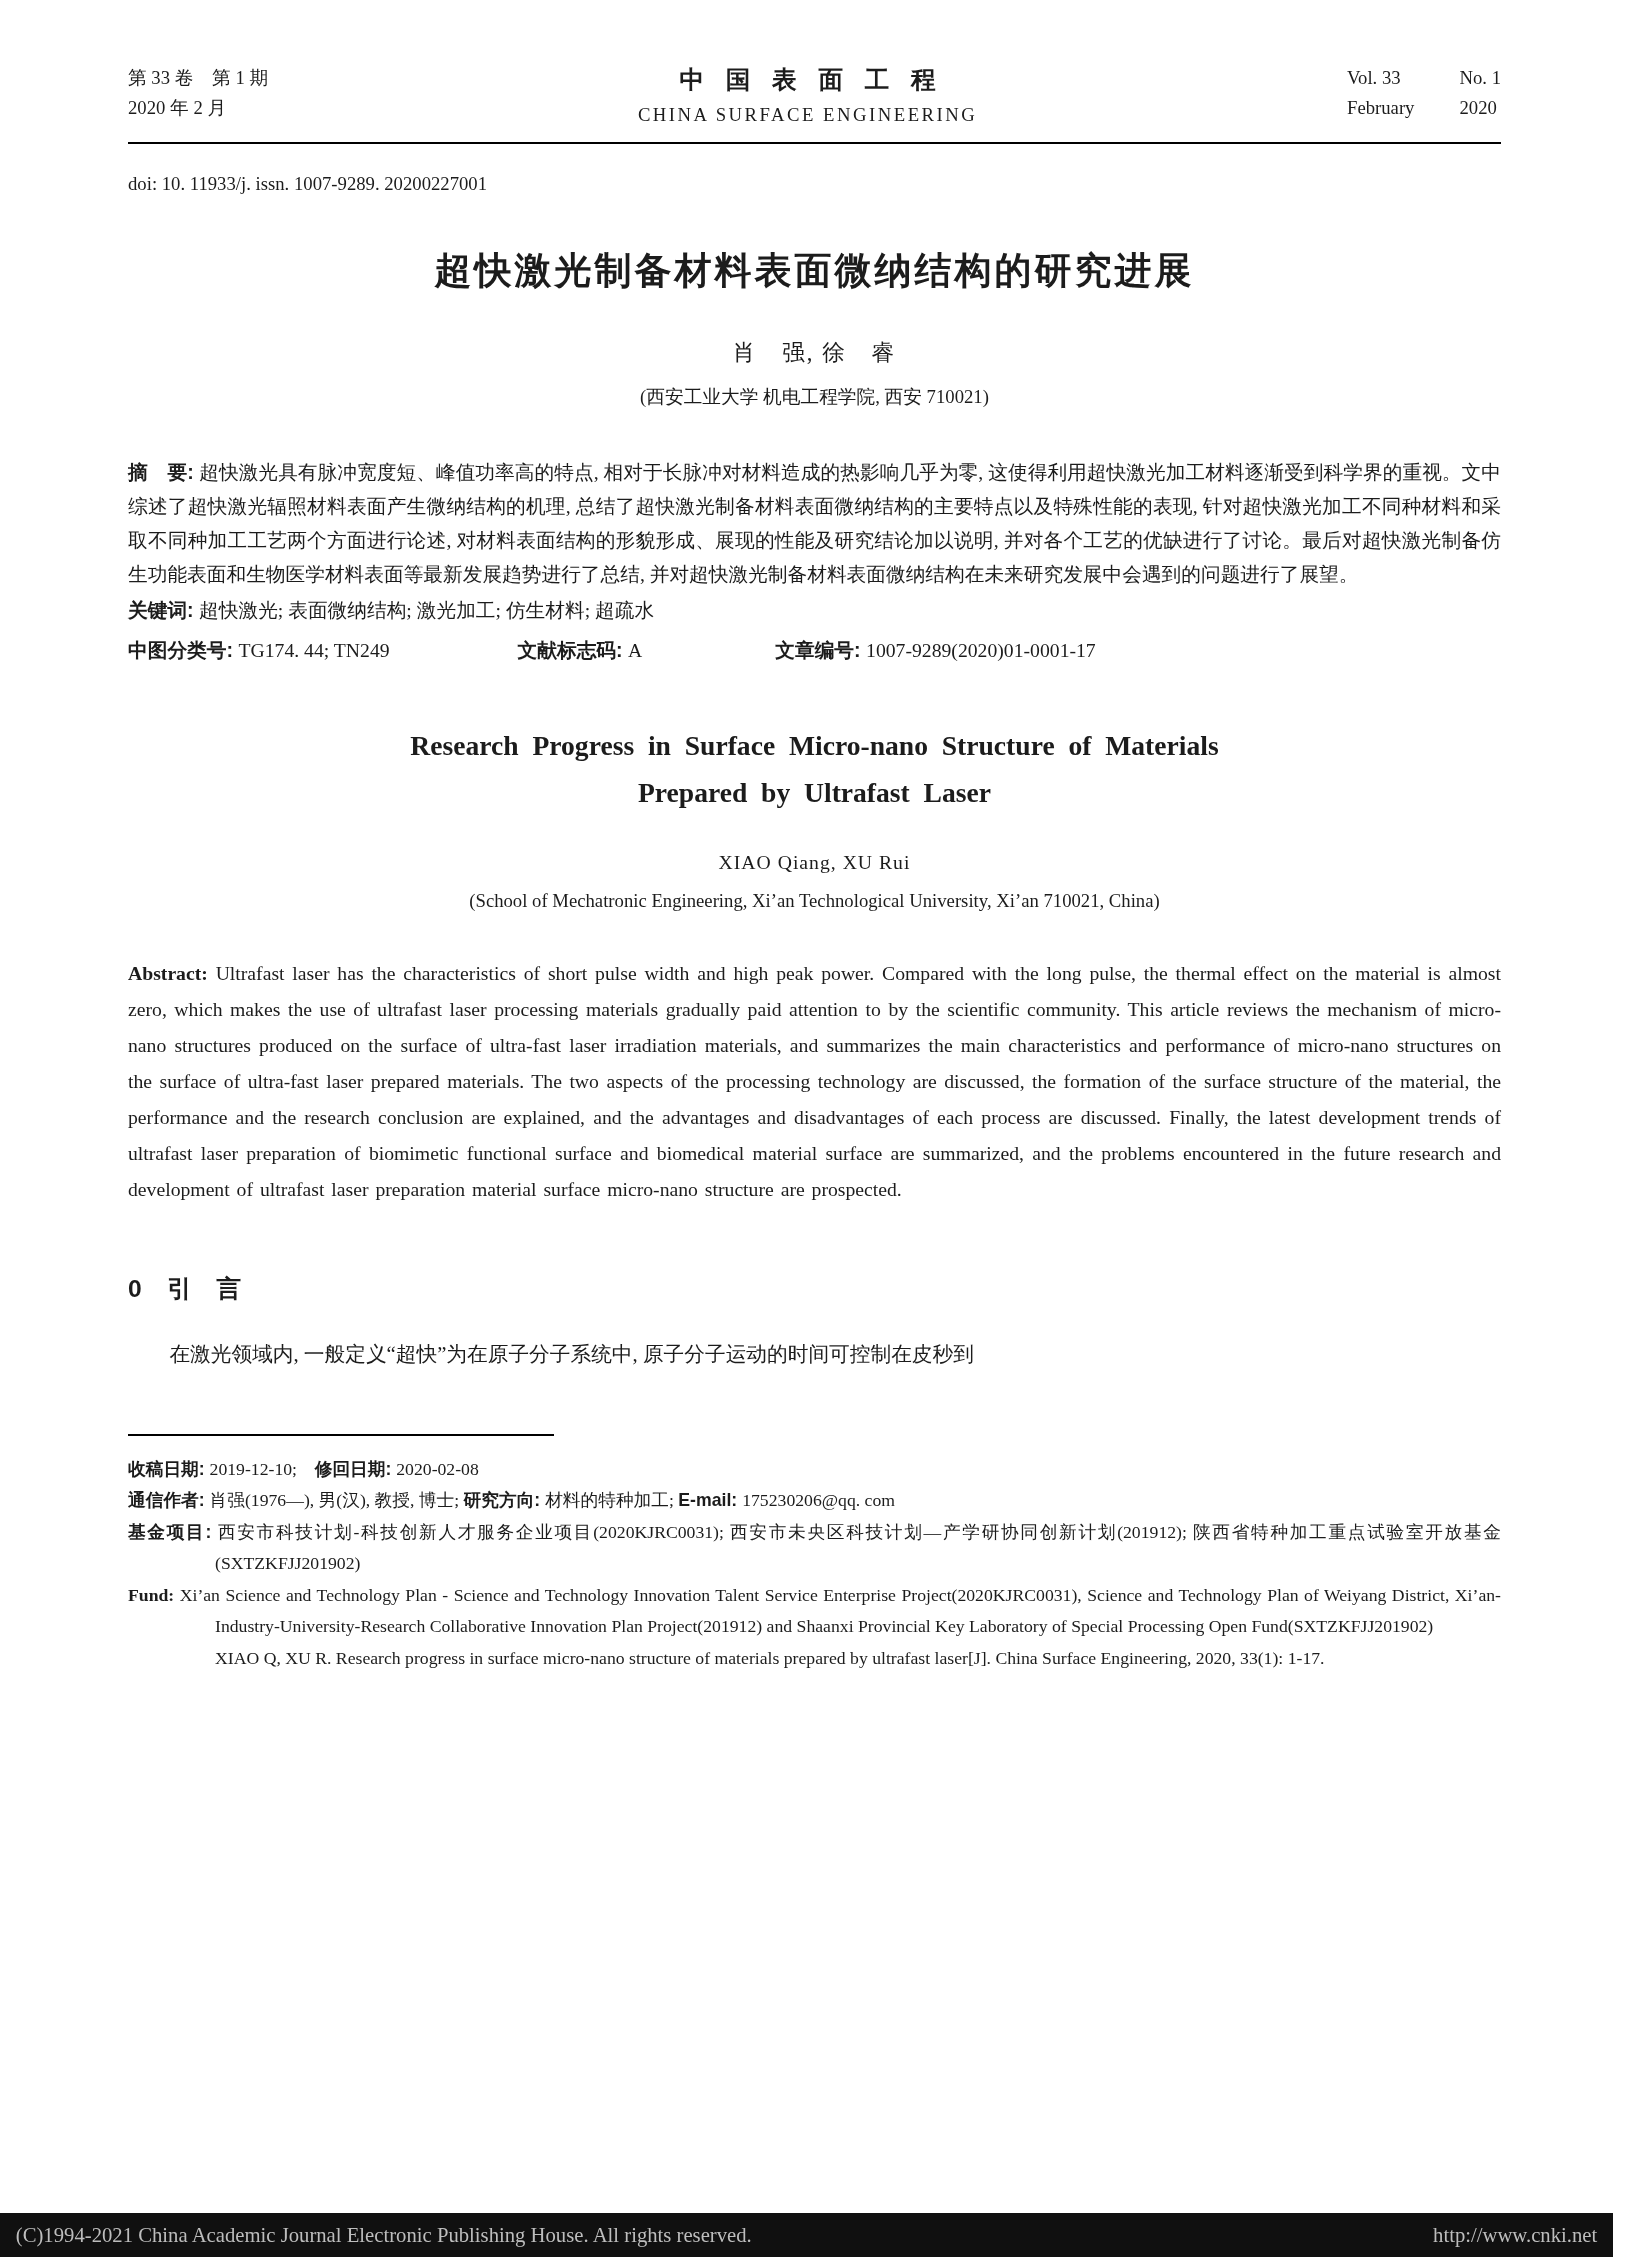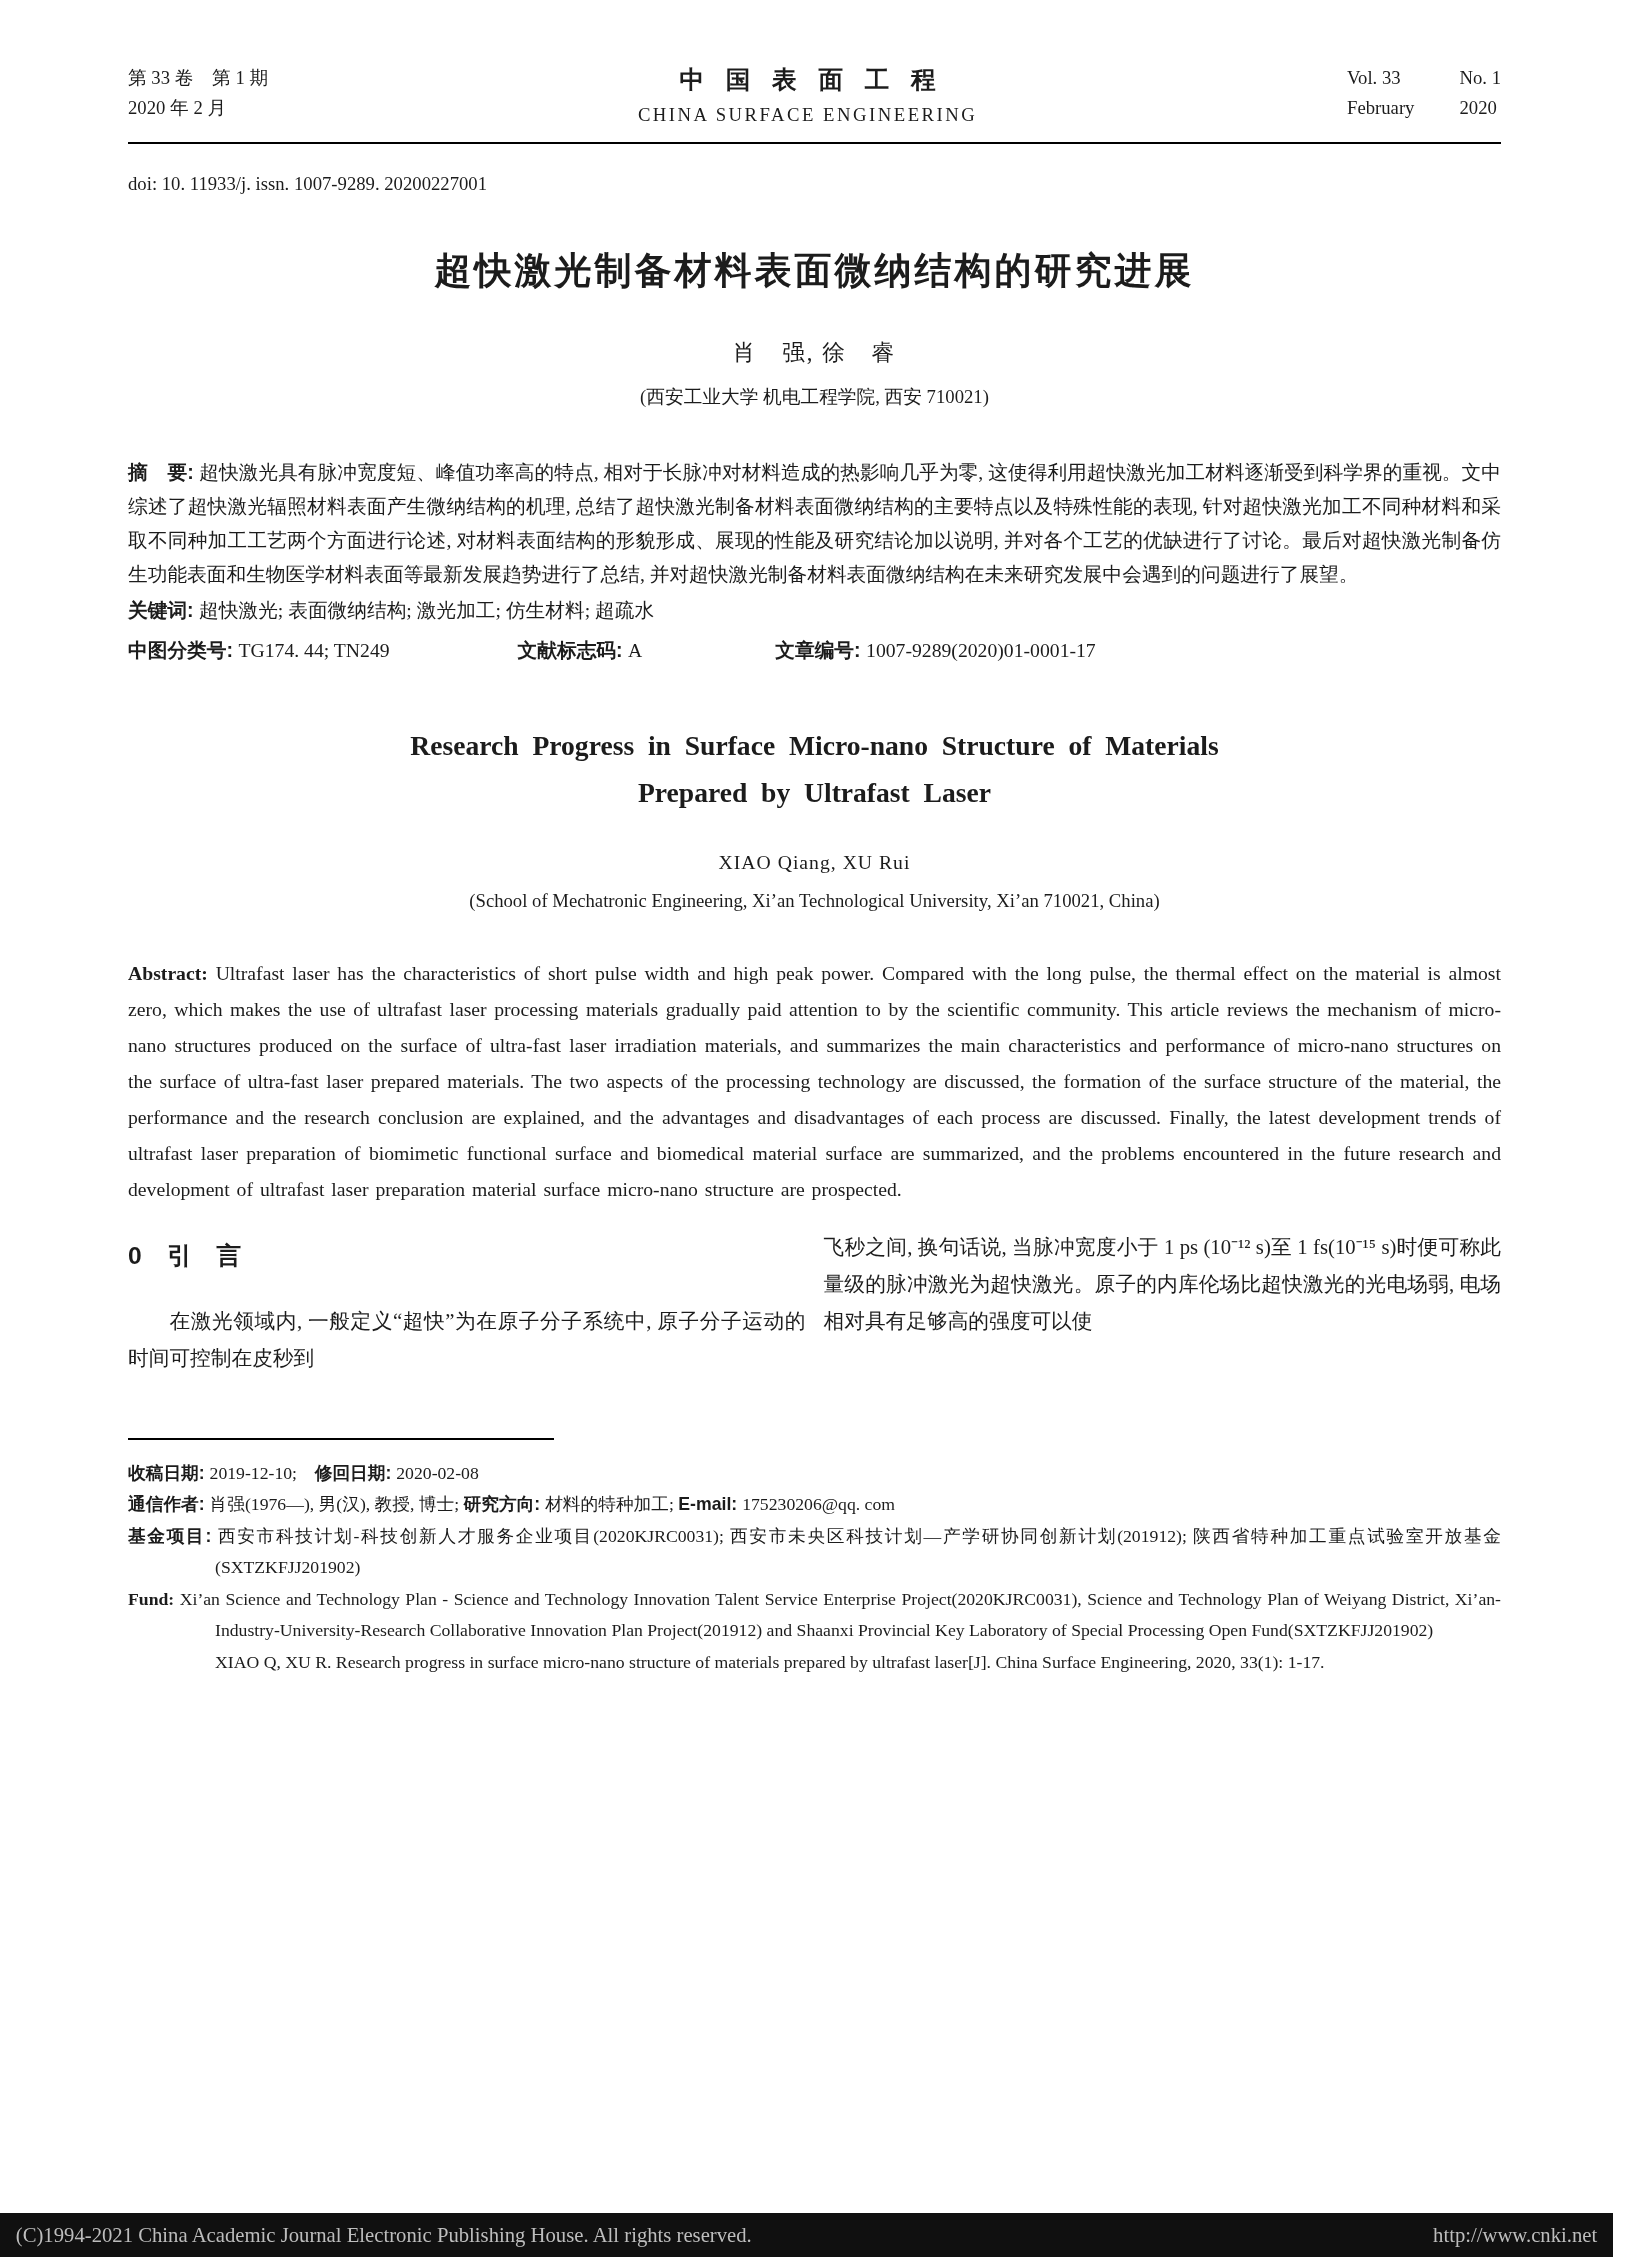--- a/index.html
+++ b/index.html
@@ -59,21 +59,21 @@
   .authors-en { margin-top:35px; text-align:center; font-size:19.7px; letter-spacing:1px; }
   .affil-en   { margin-top:15.8px; text-align:center; font-size:18.7px; }
 
   
   .abstract-en {
     margin-top:43px; font-size:19.7px; line-height:36px; text-align:justify; word-spacing:2px;
   }
   .keywords-en { font-size:19.7px; line-height:36px; margin-top:2px; }
 
   
-  .body-cols { margin-top:22px; display:flex; gap:18px; }
+  .body-cols { margin-top:55px; display:flex; gap:18px; }
   .body-col { flex:1; font-size:20.7px; line-height:37px; text-align:justify; }
   .section-heading {
     font-family:"Liberation Sans", sans-serif;
     font-size:24.6px; font-weight:700; margin:7.9px 0 29.6px 0;
   }
   .section-heading .sec-no { margin-right:25.6px; }
   .indent-para { text-indent:2em; }
 
   
   .fn-rule { margin-top:61px; width:426px; border-top:2px solid #000; }
@@ -135,23 +135,20 @@
   <div class="authors-en">XIAO Qiang, XU Rui</div>
   <div class="affil-en">(School of Mechatronic Engineering, Xi’an Technological University, Xi’an 710021, China)</div>
 
   <p class="abstract-en"><span class="lbl-en">Abstract: </span><span>Ultrafast laser has the characteristics of short pulse width and high peak power. Compared with the long pulse, the thermal effect on the material is almost zero, which makes the use of ultrafast laser processing materials gradually paid attention to by the scientific community. This article reviews the mechanism of micro-nano structures produced on the surface of ultra-fast laser irradiation materials, and summarizes the main characteristics and performance of micro-nano structures on the surface of ultra-fast laser prepared materials. The two aspects of the processing technology are discussed, the formation of the surface structure of the material, the performance and the research conclusion are explained, and the advantages and disadvantages of each process are discussed. Finally, the latest development trends of ultrafast laser preparation of biomimetic functional surface and biomedical material surface are summarized, and the problems encountered in the future research and development of ultrafast laser preparation material surface micro-nano structure are prospected.</span></p>
 
   <div class="body-cols">
     <div class="body-col">
       <h3 class="section-heading"><span class="sec-no">0</span><span>引　言</span></h3>
       <p class="indent-para">在激光领域内, 一般定义“超快”为在原子分子系统中, 原子分子运动的时间可控制在皮秒到</p>
     </div>
-    <div class="body-col">
-      <p>飞秒之间, 换句话说, 当脉冲宽度小于 1 ps (10⁻¹² s)至 1 fs(10⁻¹⁵ s)时便可称此量级的脉冲激光为超快激光。原子的内库伦场比超快激光的光电场弱, 电场相对具有足够高的强度可以使</p>
-    </div>
   </div>
 
   <div class="fn-rule"></div>
   <div class="footnotes">
     <div class="fn-entry"><span class="lbl-cn">收稿日期: </span><span>2019-12-10;　</span><span class="lbl-cn">修回日期: </span><span>2020-02-08</span></div>
     <div class="fn-entry"><span class="lbl-cn">通信作者: </span><span>肖强(1976—), 男(汉), 教授, 博士; </span><span class="lbl-cn">研究方向: </span><span>材料的特种加工; </span><span class="lbl-cn">E-mail: </span><span>175230206@qq. com</span></div>
     <div class="fn-entry"><span class="lbl-cn">基金项目: </span><span>西安市科技计划-科技创新人才服务企业项目(2020KJRC0031); 西安市未央区科技计划—产学研协同创新计划(201912); 陕西省特种加工重点试验室开放基金(SXTZKFJJ201902)</span></div>
     <div class="fn-entry"><span class="lbl-en">Fund: </span><span>Xi’an Science and Technology Plan - Science and Technology Innovation Talent Service Enterprise Project(2020KJRC0031), Science and Technology Plan of Weiyang District, Xi’an-Industry-University-Research Collaborative Innovation Plan Project(201912) and Shaanxi Provincial Key Laboratory of Special Processing Open Fund(SXTZKFJJ201902)</span></div>
     <div class="fn-cont">XIAO Q, XU R. Research progress in surface micro-nano structure of materials prepared by ultrafast laser[J]. China Surface Engineering, 2020, 33(1): 1-17.</div>
   </div>

